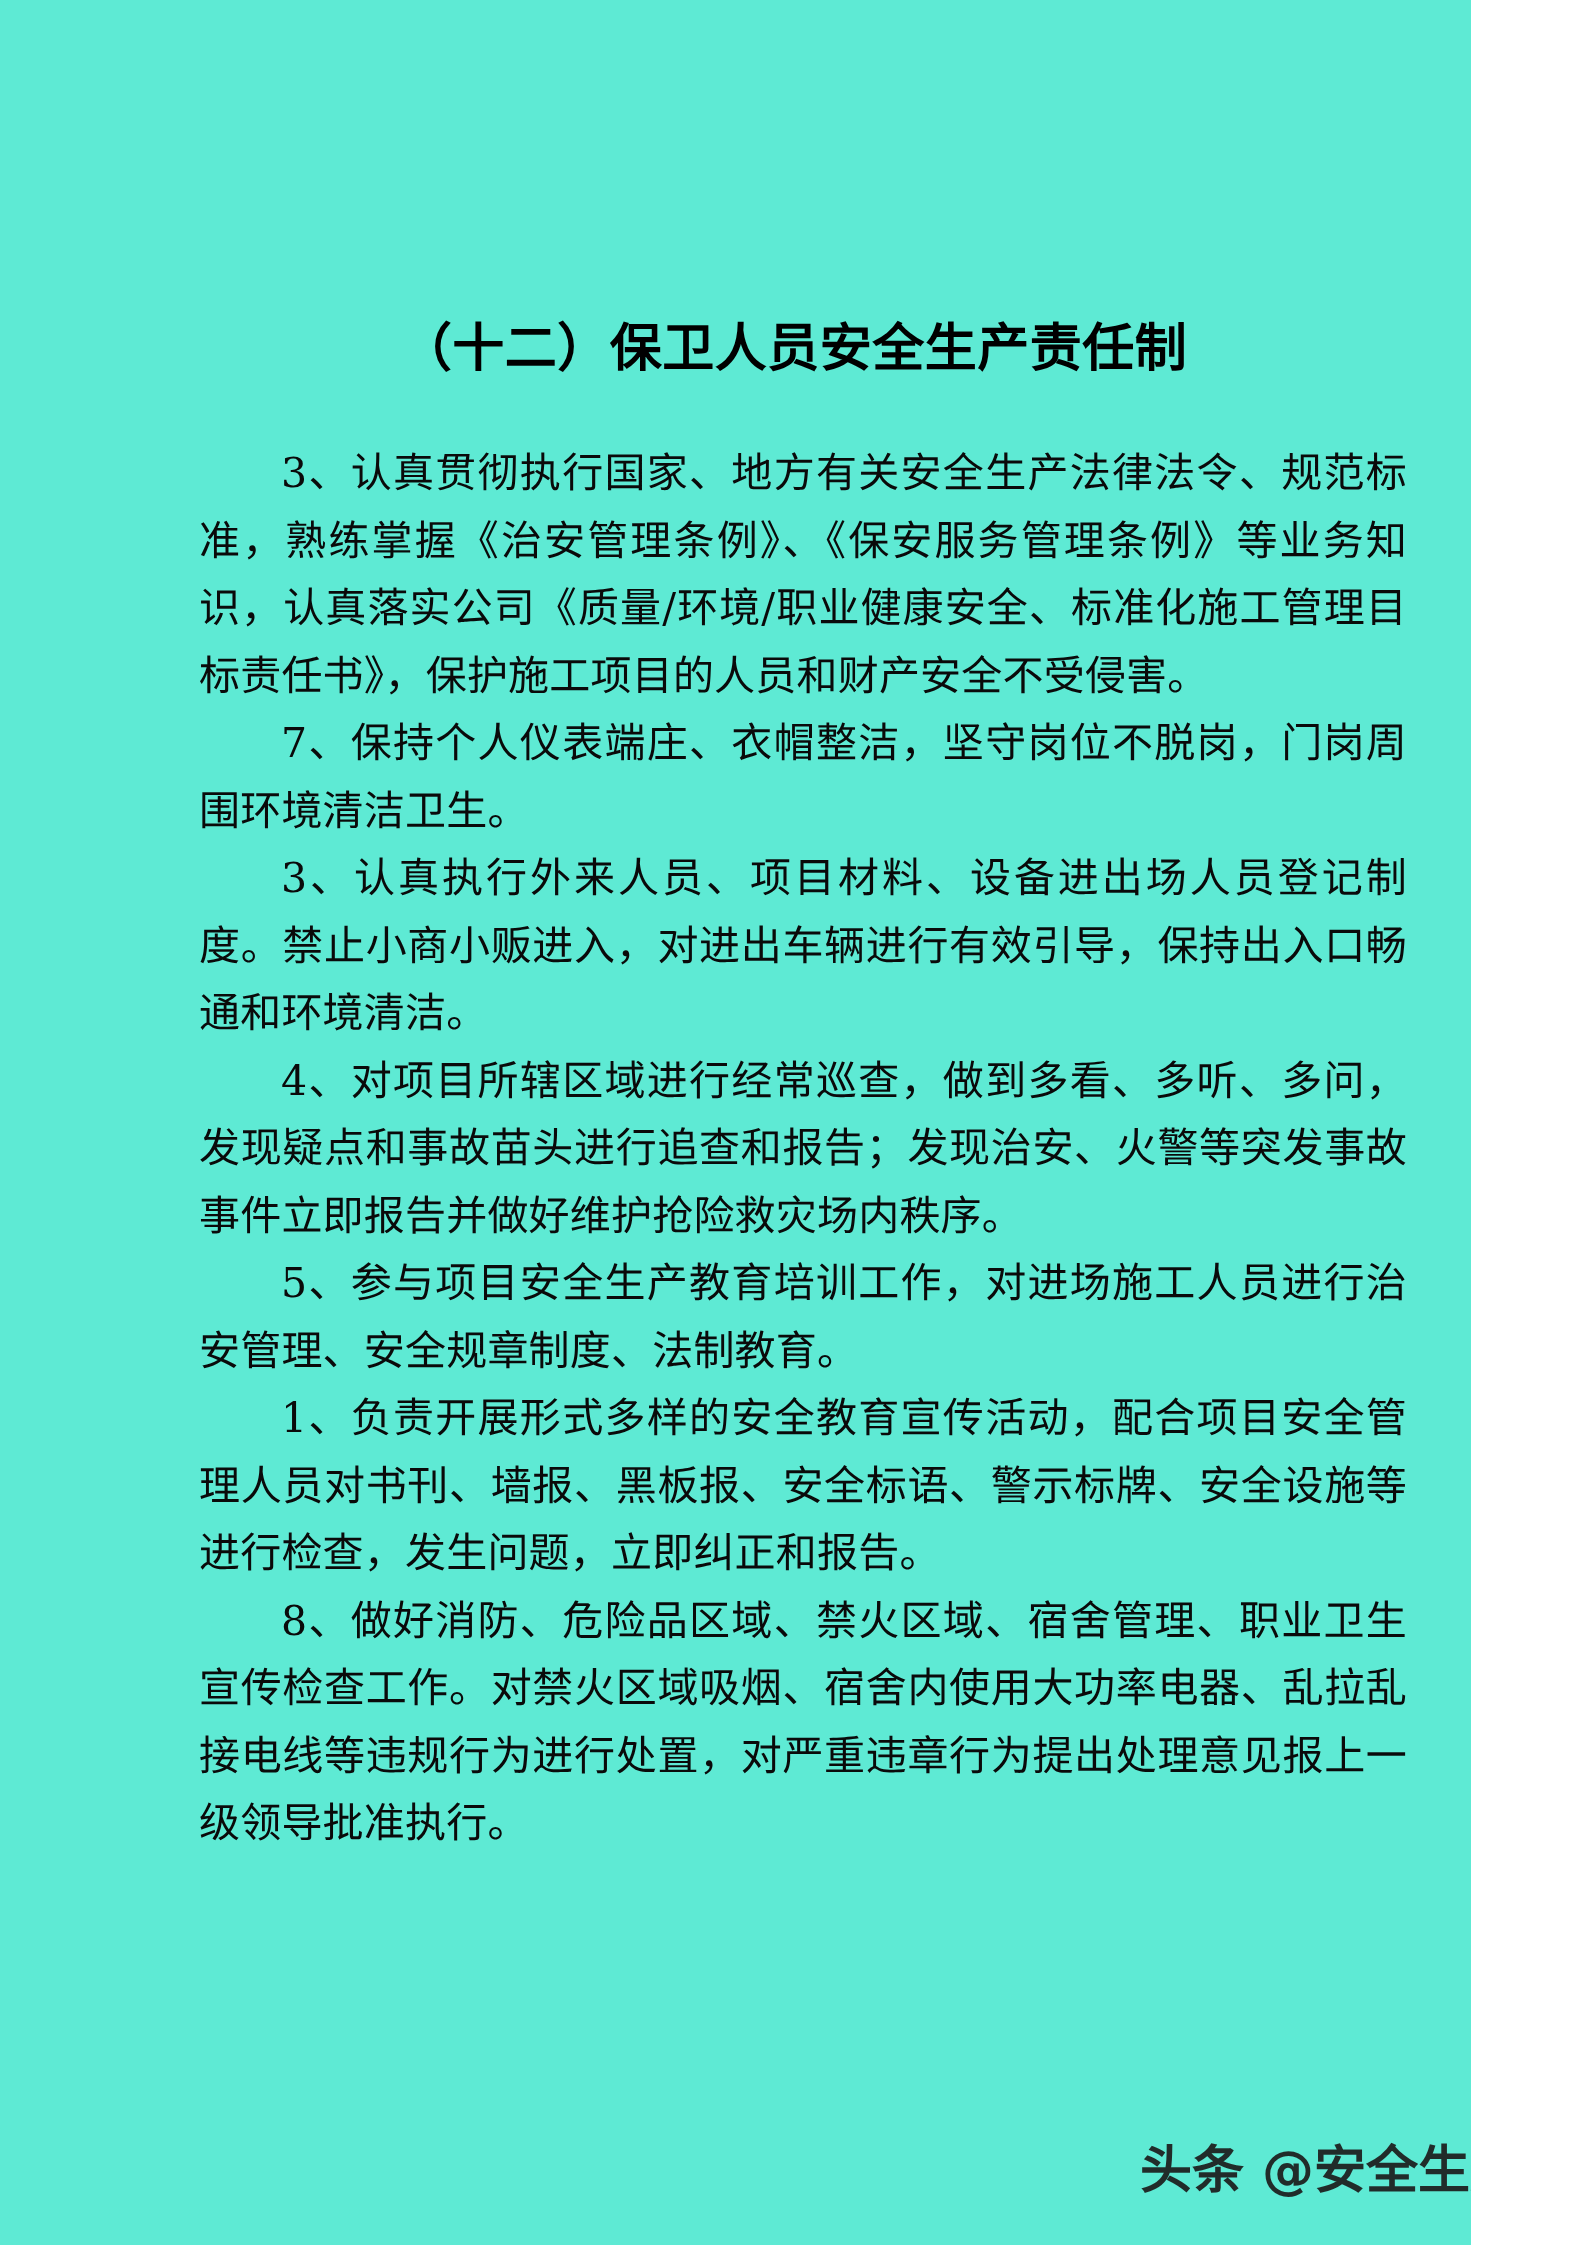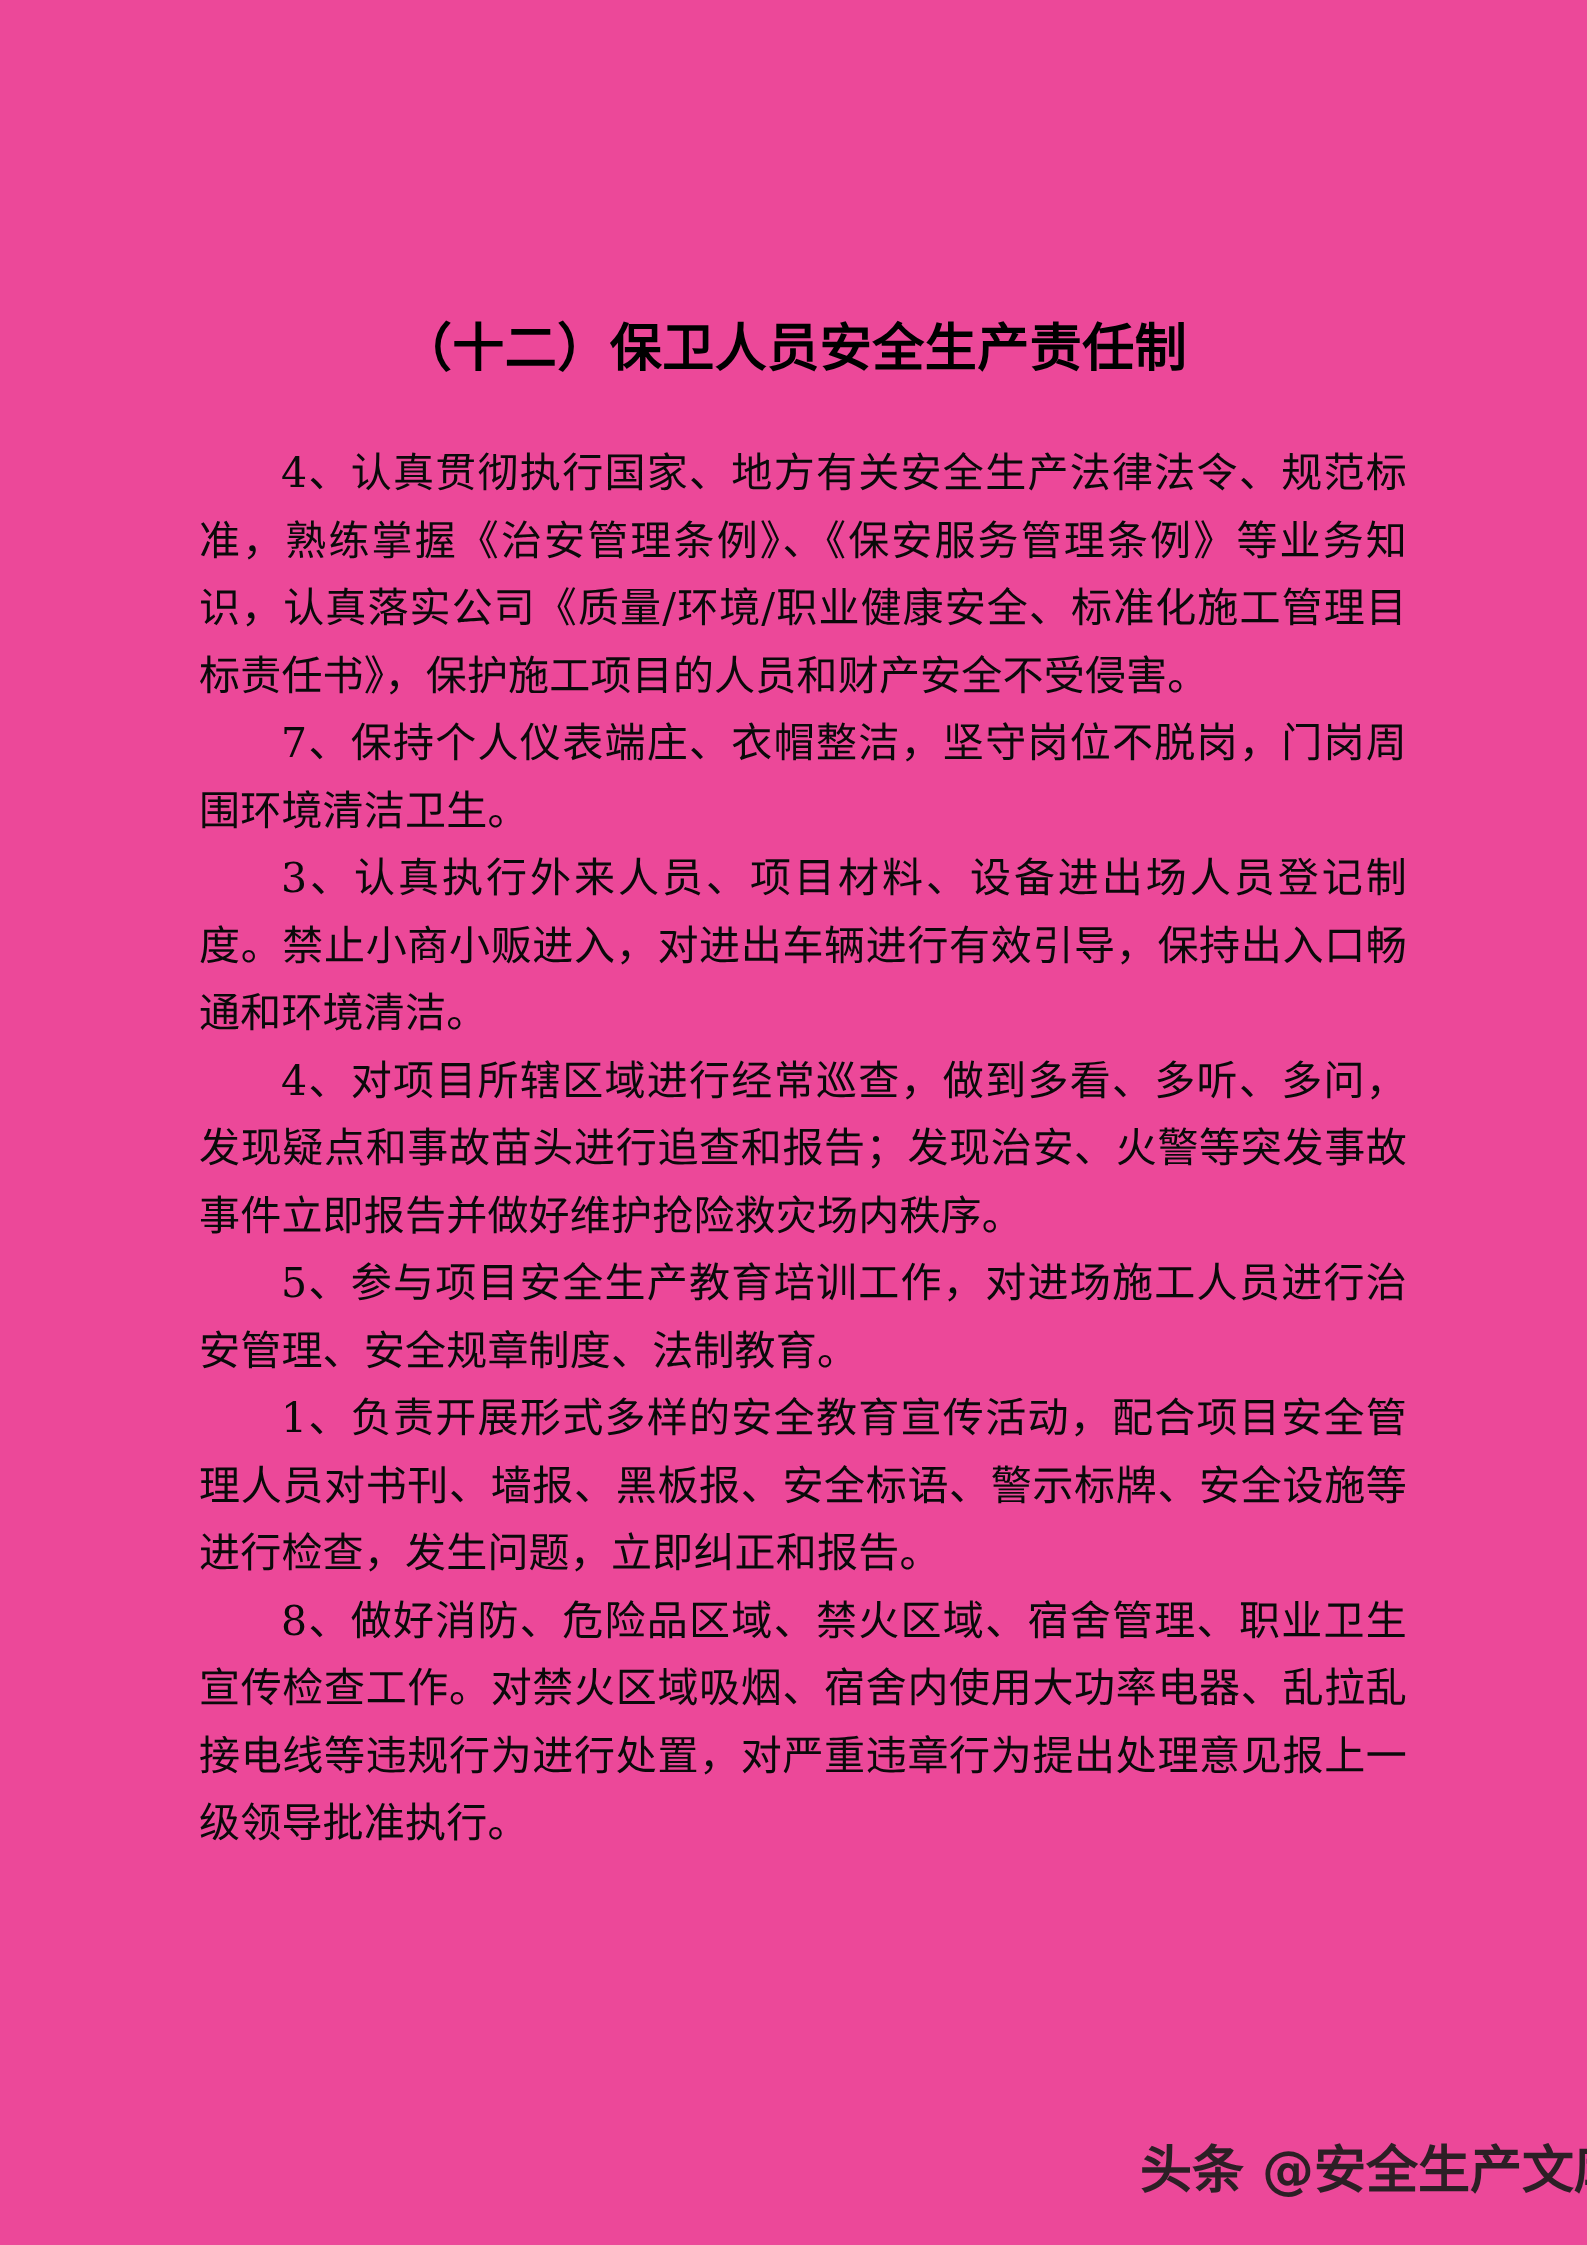--- a/index.html
+++ b/index.html
@@ -4,23 +4,23 @@
 <title>保卫人员安全生产责任制</title>
 <style>
   html, body {
     margin: 0;
     padding: 0;
     background: #ffffff;
   }
 
   .page {
     position: relative;
-    width: 1587px;
+    width: 1471px;
     height: 2245px;
-    background: #ec4899;
+    background: #5eead4;
     overflow: hidden;
     font-family: "DejaVu Serif", "Liberation Serif", serif;
     color: #000000;
     box-sizing: border-box;
   }
 
   
   .doc-title {
     position: absolute;
     top: 278px;
@@ -73,21 +73,21 @@
   }
 </style>
 </head>
 <body>
 
 <div class="page">
 
   <h1 class="doc-title">（十二）保卫人员安全生产责任制</h1>
 
   <div class="body-block">
-    <p class="clause">4、认真贯彻执行国家、地方有关安全生产法律法令、规范标准，熟练掌握《治安管理条例》、《保安服务管理条例》等业务知识，认真落实公司《质量/环境/职业健康安全、标准化施工管理目标责任书》，保护施工项目的人员和财产安全不受侵害。</p>
+    <p class="clause">3、认真贯彻执行国家、地方有关安全生产法律法令、规范标准，熟练掌握《治安管理条例》、《保安服务管理条例》等业务知识，认真落实公司《质量/环境/职业健康安全、标准化施工管理目标责任书》，保护施工项目的人员和财产安全不受侵害。</p>
     <p class="clause">7、保持个人仪表端庄、衣帽整洁，坚守岗位不脱岗，门岗周围环境清洁卫生。</p>
     <p class="clause">3、认真执行外来人员、项目材料、设备进出场人员登记制度。禁止小商小贩进入，对进出车辆进行有效引导，保持出入口畅通和环境清洁。</p>
     <p class="clause">4、对项目所辖区域进行经常巡查，做到多看、多听、多问，发现疑点和事故苗头进行追查和报告；发现治安、火警等突发事故事件立即报告并做好维护抢险救灾场内秩序。</p>
     <p class="clause">5、参与项目安全生产教育培训工作，对进场施工人员进行治安管理、安全规章制度、法制教育。</p>
     <p class="clause">1、负责开展形式多样的安全教育宣传活动，配合项目安全管理人员对书刊、墙报、黑板报、安全标语、警示标牌、安全设施等进行检查，发生问题，立即纠正和报告。</p>
     <p class="clause">8、做好消防、危险品区域、禁火区域、宿舍管理、职业卫生宣传检查工作。对禁火区域吸烟、宿舍内使用大功率电器、乱拉乱接电线等违规行为进行处置，对严重违章行为提出处理意见报上一级领导批准执行。</p>
   </div>
 
   <div class="watermark">头条 @安全生产文库</div>
 

